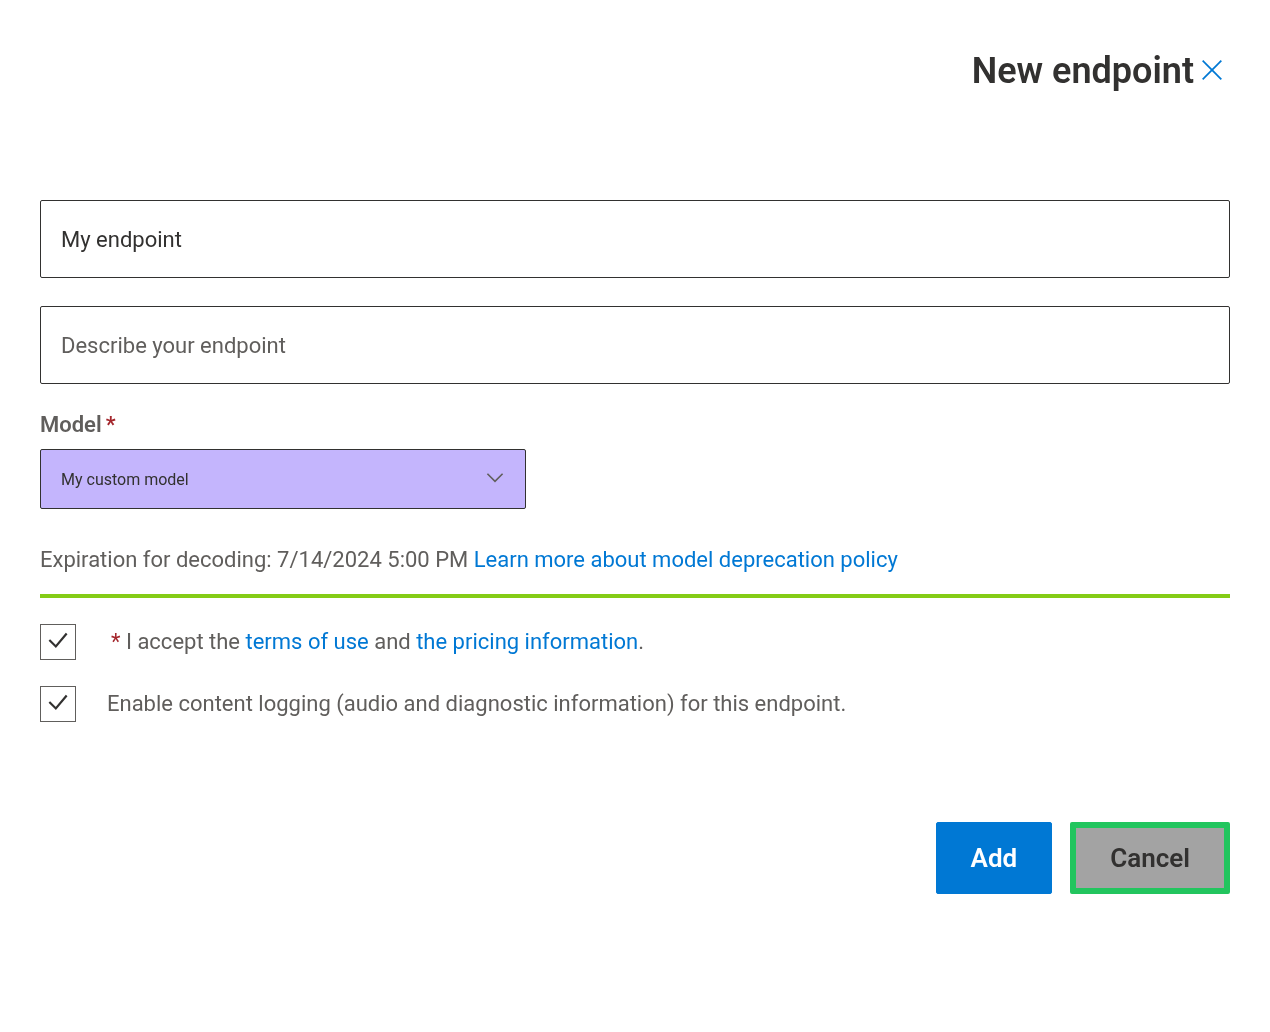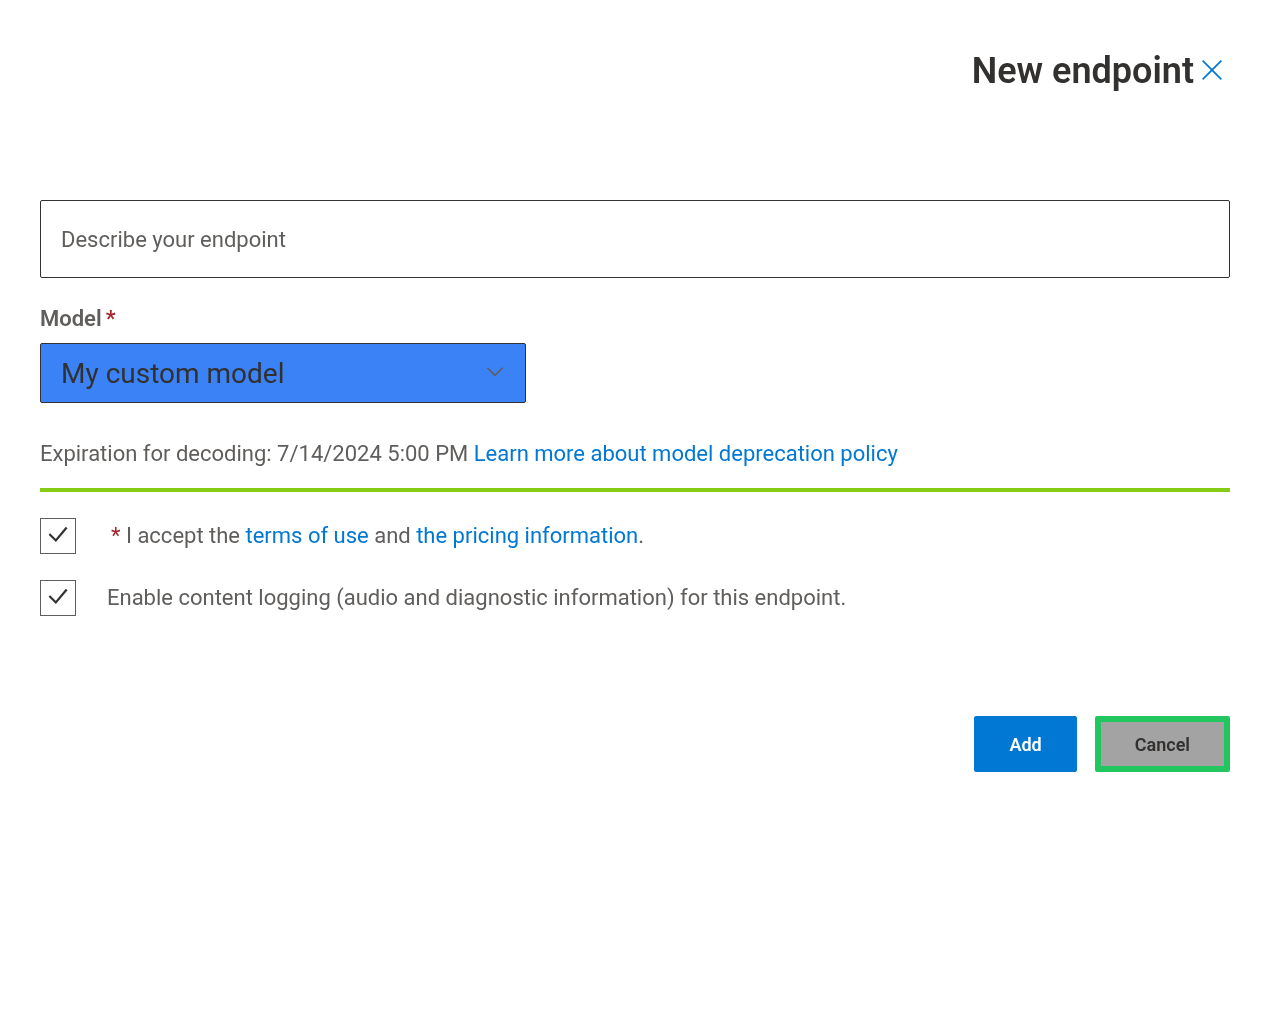--- a/index.html
+++ b/index.html
@@ -69,24 +69,24 @@
     color: #605e5c;
   }
   .select-wrap {
     position: relative;
     width: 486px;
   }
   .select-input {
     width: 100%;
     height: 60px;
     padding: 0 50px 0 20px;
-    font-size: 28px;
+    font-size: 16px;
     font-family: inherit;
     color: #323130;
-    background: #3b82f6;
+    background: #c4b5fd;
     border: 1px solid #323130;
     border-radius: 2px;
     outline: none;
     cursor: pointer;
     appearance: none;
     text-align: left;
     display: flex;
     align-items: center;
   }
   .select-chevron {
@@ -141,23 +141,23 @@
   .check-label {
     line-height: 1.4;
   }
   .footer {
     display: flex;
     justify-content: flex-end;
     gap: 18px;
     margin-top: 100px;
   }
   .btn {
-    height: 56px;
+    height: 72px;
     padding: 0 34px;
-    font-size: 18px;
+    font-size: 26px;
     font-family: inherit;
     font-weight: 600;
     border-radius: 2px;
     cursor: pointer;
     display: flex;
     align-items: center;
     justify-content: center;
   }
   .btn-primary {
     background: #0078d4;
@@ -179,20 +179,21 @@
     <span>
       <svg viewBox="0 0 24 24" fill="none" stroke-width="1.5">
         <line x1="4" y1="4" x2="20" y2="20"></line>
         <line x1="20" y1="4" x2="4" y2="20"></line>
       </svg>
     </span>
   </button>
 </div>
 
 <div class="field-group">
+  <input type="text" class="text-input" value="My endpoint" style="">
 </div>
 
 <div class="field-group">
   <input type="text" class="text-input" placeholder="Describe your endpoint" style="">
 </div>
 
 <div class="field-group">
   <label class="field-label">
     <span>Model</span><span class="required">*</span>
   </label>

